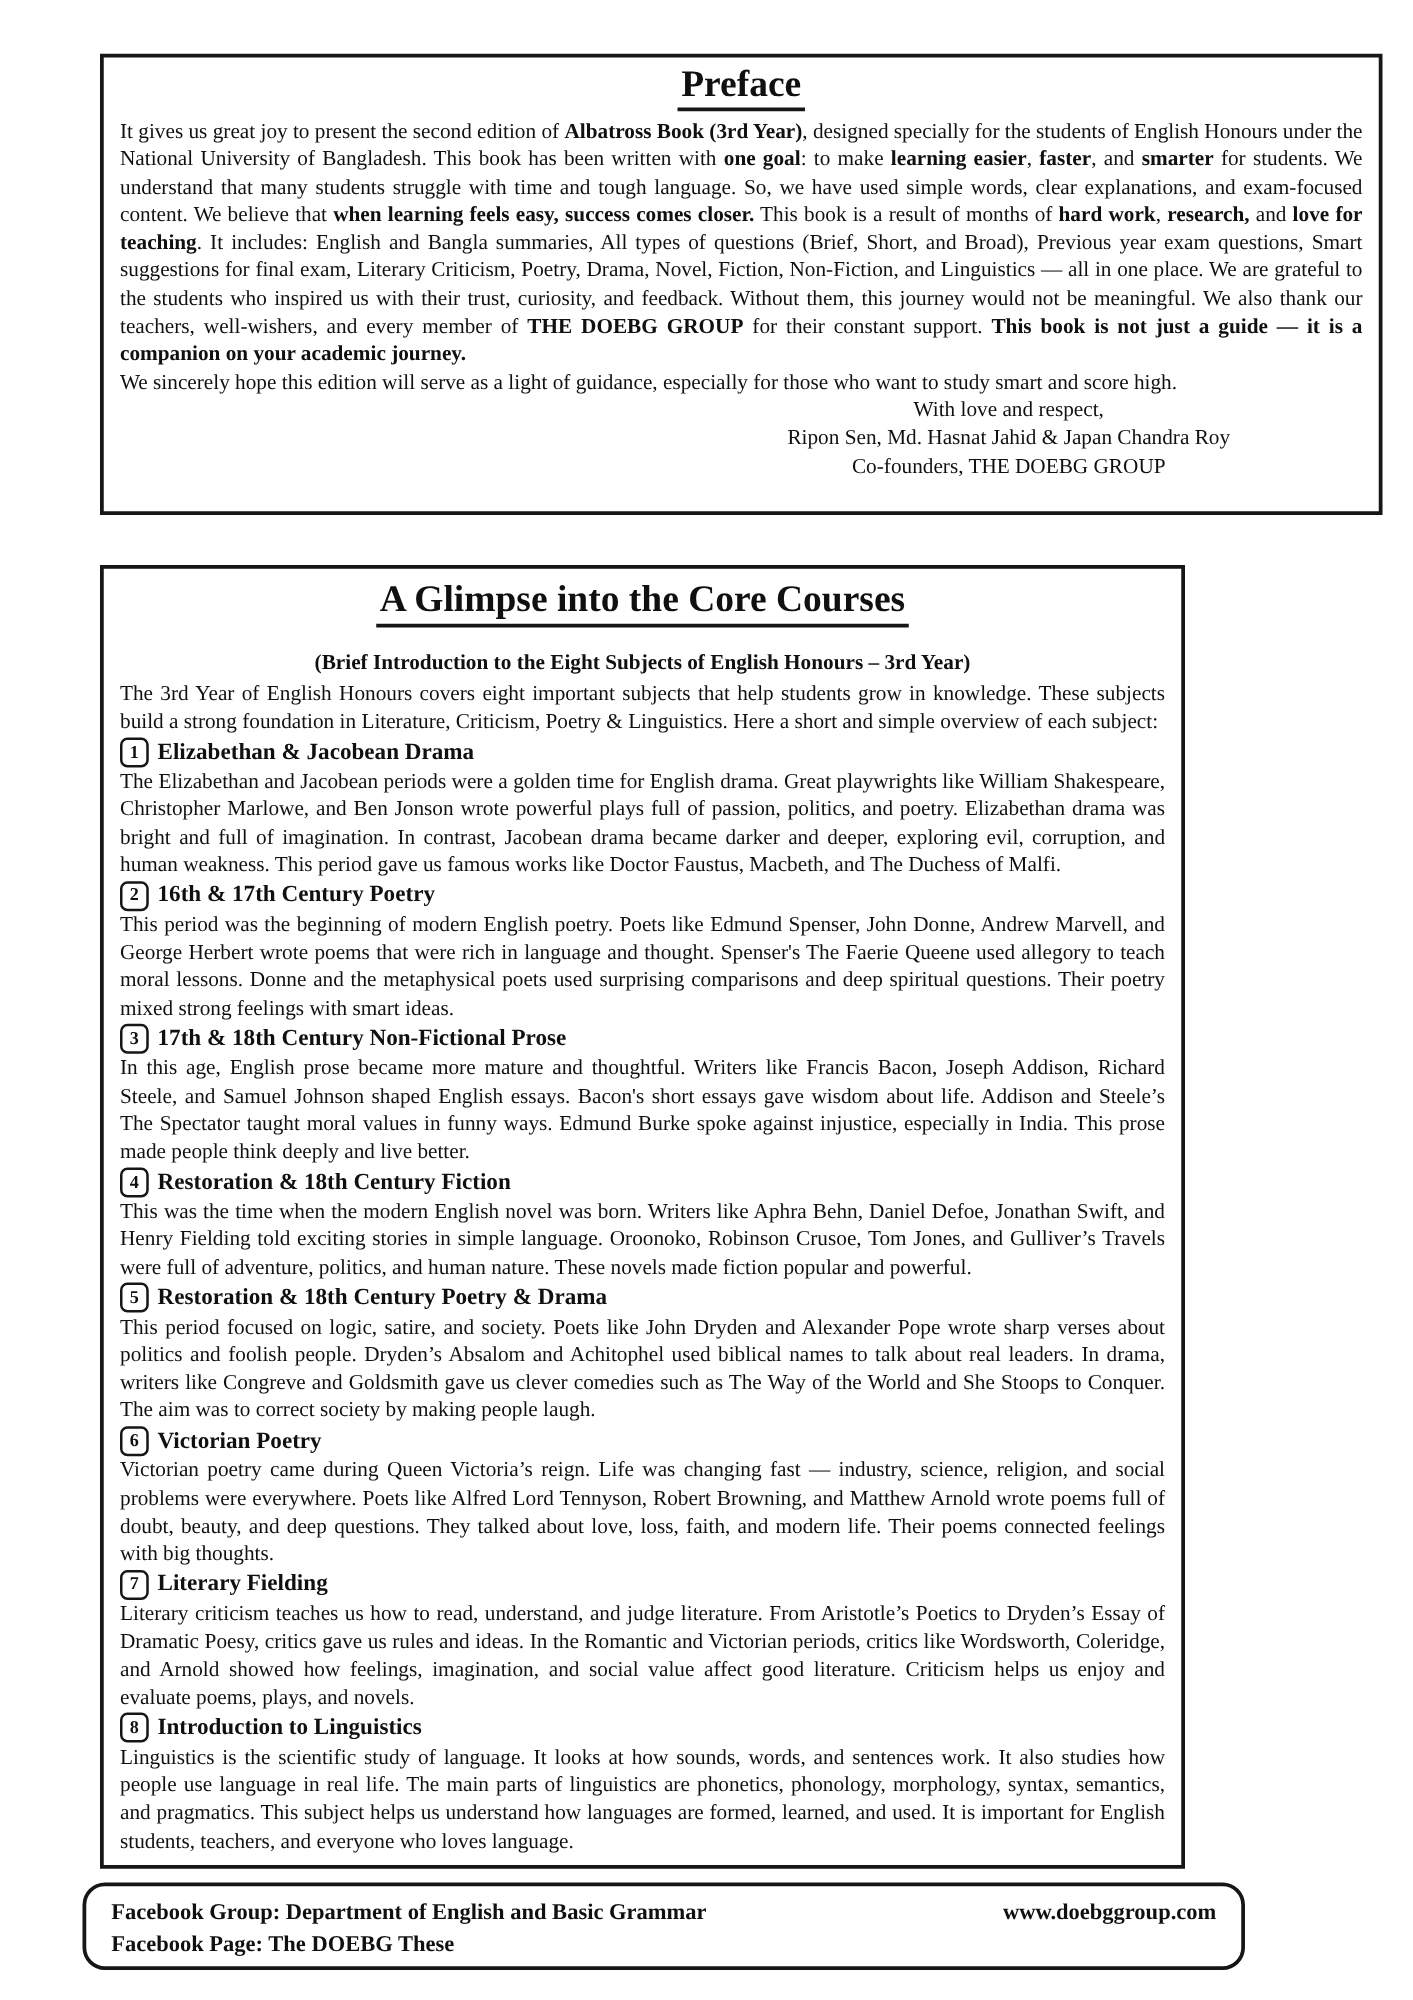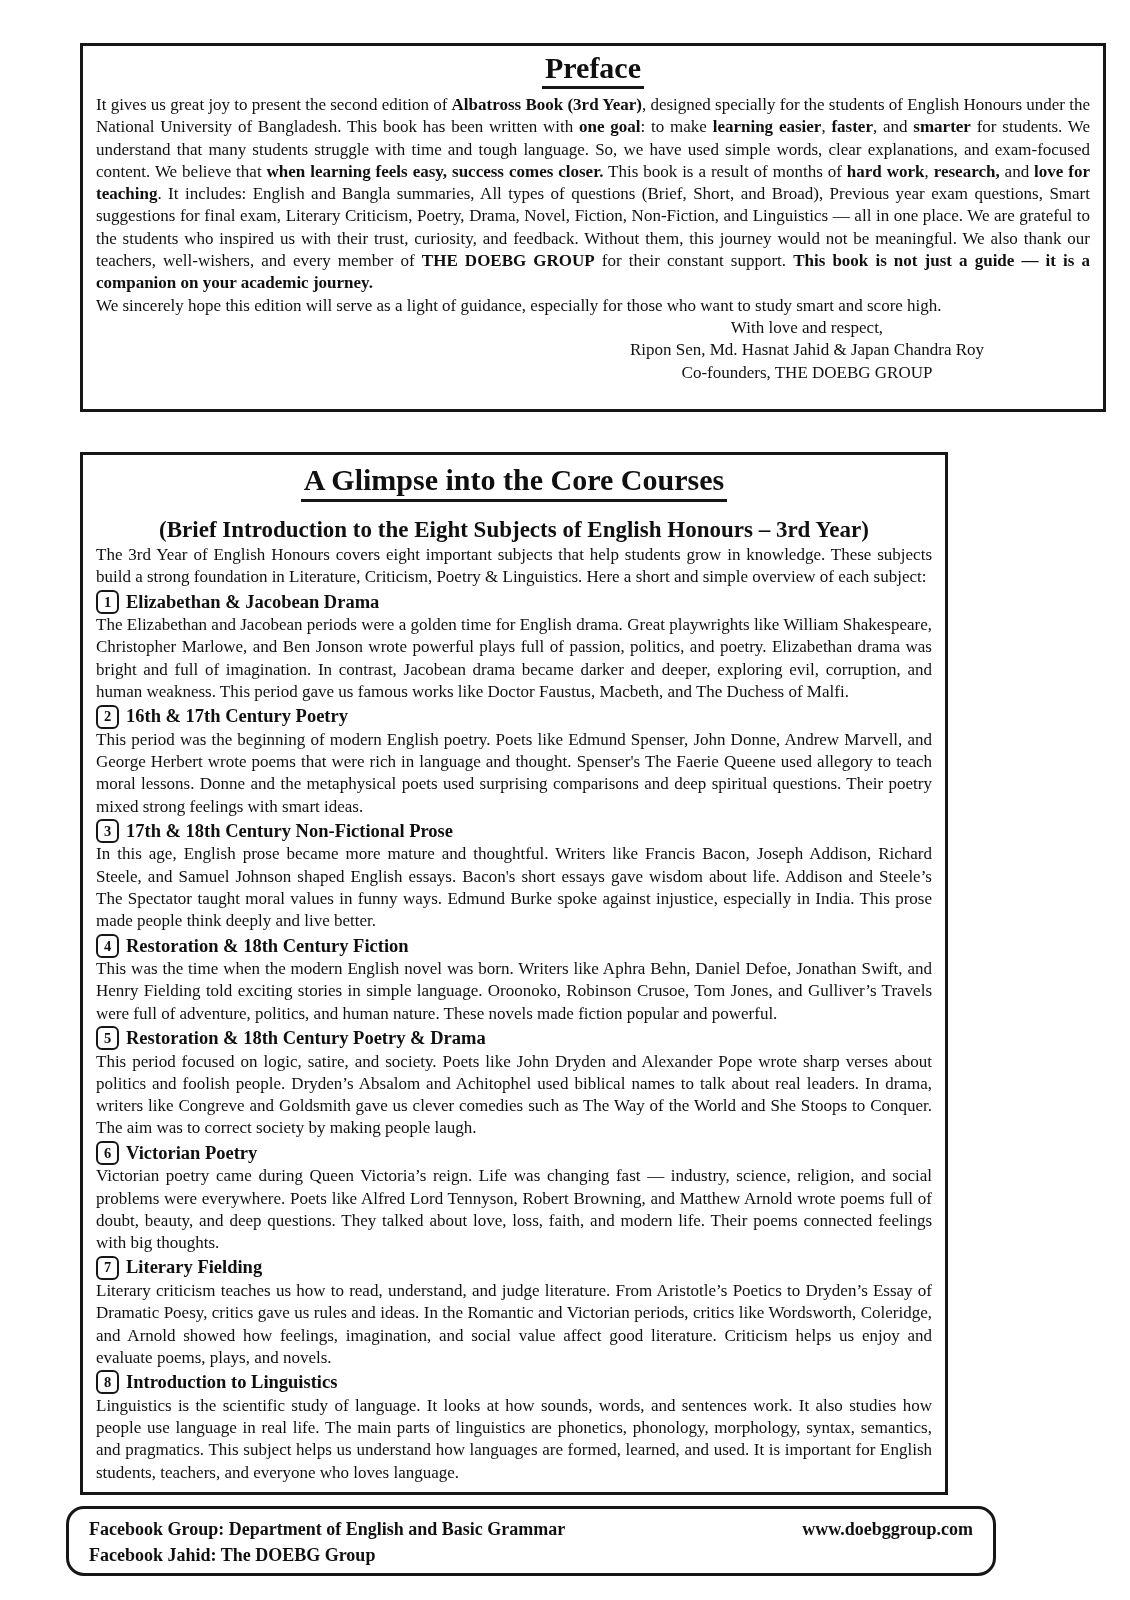--- a/index.html
+++ b/index.html
@@ -49,21 +49,21 @@
   .glimpse-title-text {
     font-size: 30px;
     display: inline-block;
     border-bottom: 3px solid #161616;
     padding: 0 3px 1px 3px;
     line-height: 36px;
   }
   .glimpse-subtitle {
     text-align: center;
     font-weight: bold;
-    font-size: 23px;
+    font-size: 17px;
     line-height: 23px;
     margin: 16px 0 3px 0;
   }
   .body-text {
     font-size: 17px;
     line-height: 22.3px;
     text-align: justify;
     margin: 0;
   }
   .signature-block {
@@ -205,17 +205,17 @@
   </div>
 </div>
   </div>
 
   <div class="footer-box">
     <div class="footer-row">
       <span>Facebook Group: Department of English and Basic Grammar</span>
       <span>www.doebggroup.com</span>
     </div>
     <div class="footer-row">
-      <span>Facebook Jahid: The DOEBG Group</span>
+      <span>Facebook Page: The DOEBG These</span>
     </div>
   </div>
 
 </div>
 
 </body></html>

